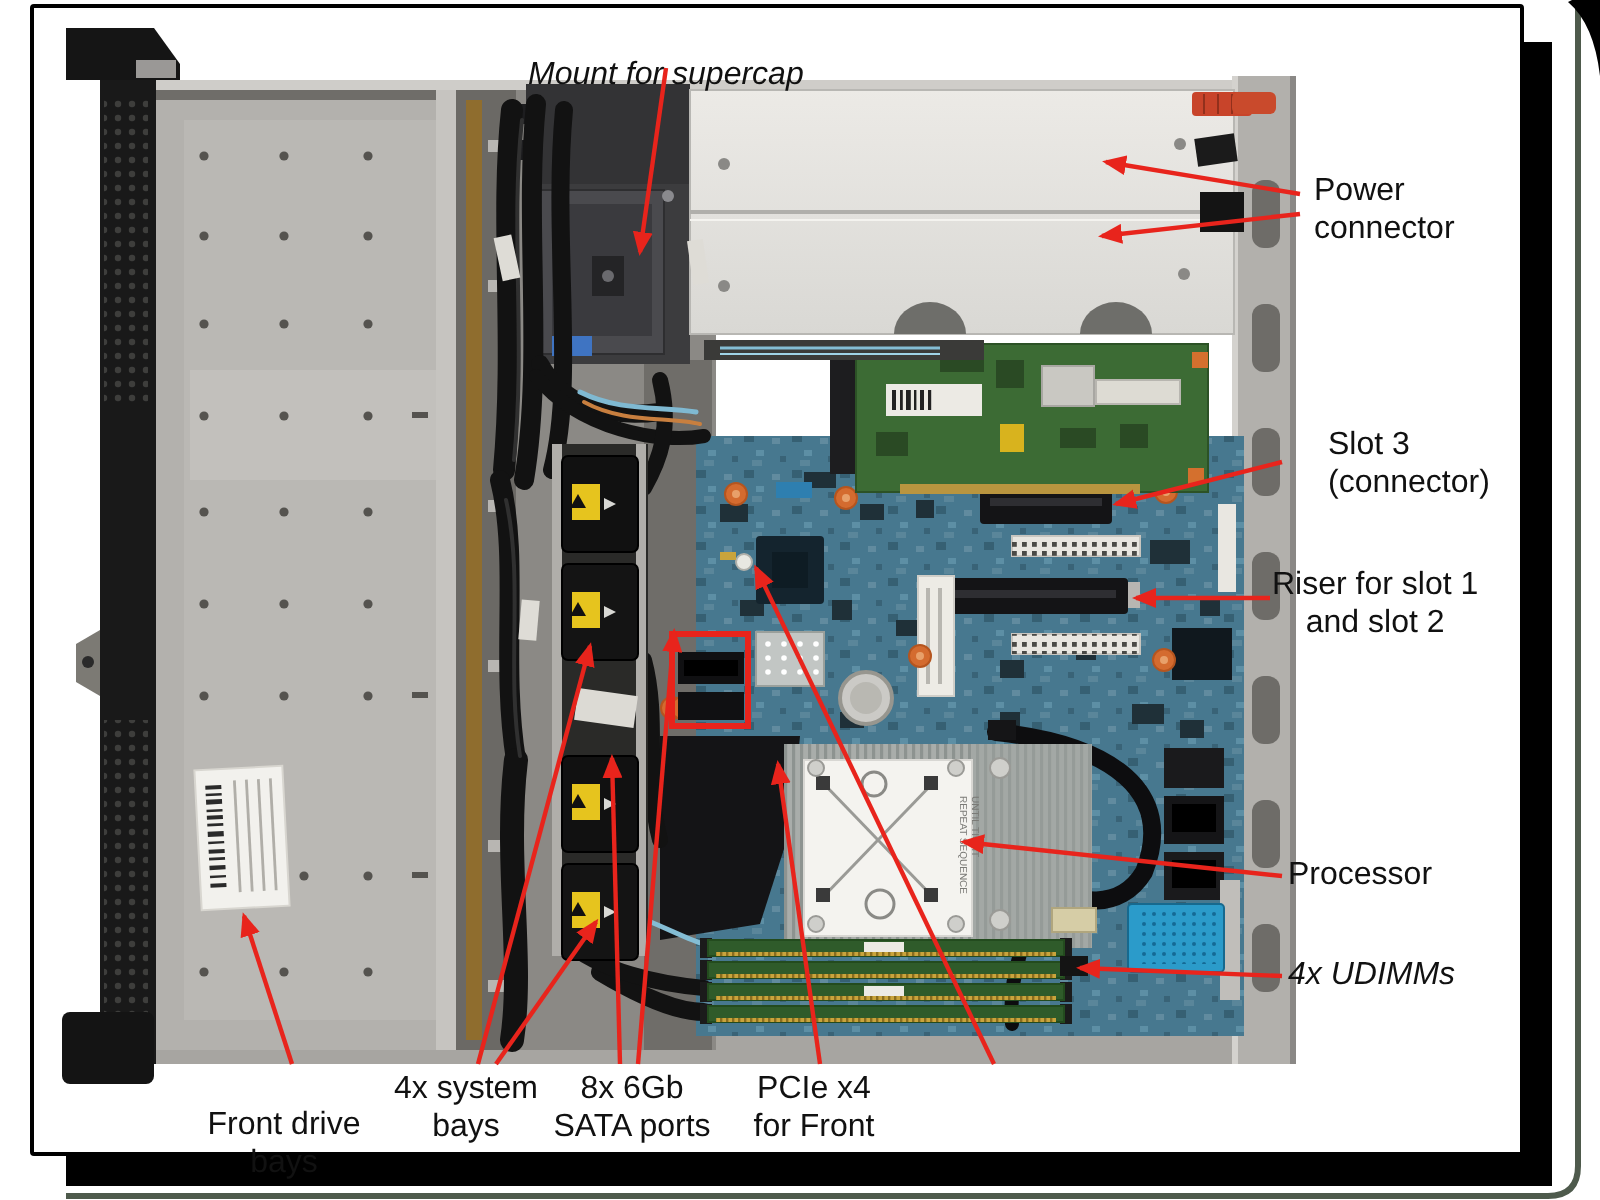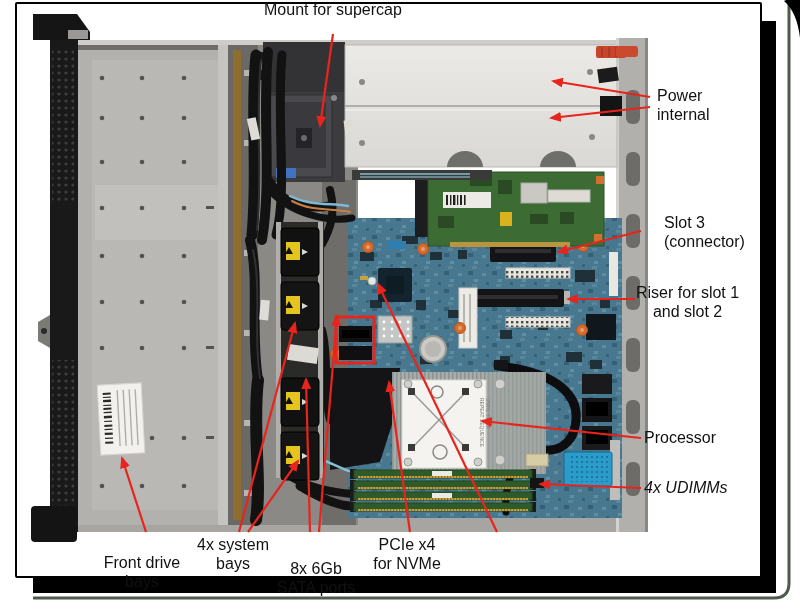--- a/index.html
+++ b/index.html
@@ -488,44 +488,44 @@
       <line x1="146" y1="532" x2="122" y2="458" marker-end="url(#ah)"></line>
       <line x1="239" y1="532" x2="295" y2="323" marker-end="url(#ah)"></line>
       <line x1="248" y1="532" x2="298" y2="461" marker-end="url(#ah)"></line>
       <line x1="310" y1="532" x2="306" y2="379" marker-end="url(#ah)"></line>
       <line x1="319" y1="532" x2="337" y2="316" marker-end="url(#ah)"></line>
       <line x1="410" y1="532" x2="389" y2="382" marker-end="url(#ah)"></line>
       <line x1="497" y1="532" x2="378" y2="284" marker-end="url(#ah)"></line>
     </g>
   </svg>
 
-  <div class="lbl" style="left:264px;top:0;">
+  <div class="lbl" style="left:264px;top:28px;font-style:italic;">
     <span>Mount for supercap</span>
   </div>
   <div class="lbl" style="left:657px;top:86px;">
-    <span>Power</span><br><span>internal</span>
+    <span>Power</span><br><span>connector</span>
   </div>
   <div class="lbl" style="left:664px;top:213px;">
     <span>Slot 3</span><br><span>(connector)</span>
   </div>
   <div class="lbl" style="left:636px;top:283px;text-align:center;">
     <span>Riser for slot 1</span><br><span>and slot 2</span>
   </div>
   <div class="lbl" style="left:644px;top:428px;">
     <span>Processor</span>
   </div>
   <div class="lbl" style="left:644px;top:478px;font-style:italic;">
     <span>4x UDIMMs</span>
   </div>
   <div class="lbl ctr" style="left:87px;top:553px;">
     <span>Front drive</span><br><span>bays</span>
   </div>
   <div class="lbl ctr" style="left:178px;top:535px;">
     <span>4x system</span><br><span>bays</span>
   </div>
-  <div class="lbl ctr" style="left:261px;top:535px;margin-top:24px;">
+  <div class="lbl ctr" style="left:261px;top:535px;">
     <span>8x 6Gb</span><br><span>SATA ports</span>
   </div>
   <div class="lbl ctr" style="left:352px;top:535px;">
-    <span>PCIe x4</span><br><span>for NVMe</span>
+    <span>PCIe x4</span><br><span>for Front</span>
   </div>
 
 </div>
 
 </body></html>

